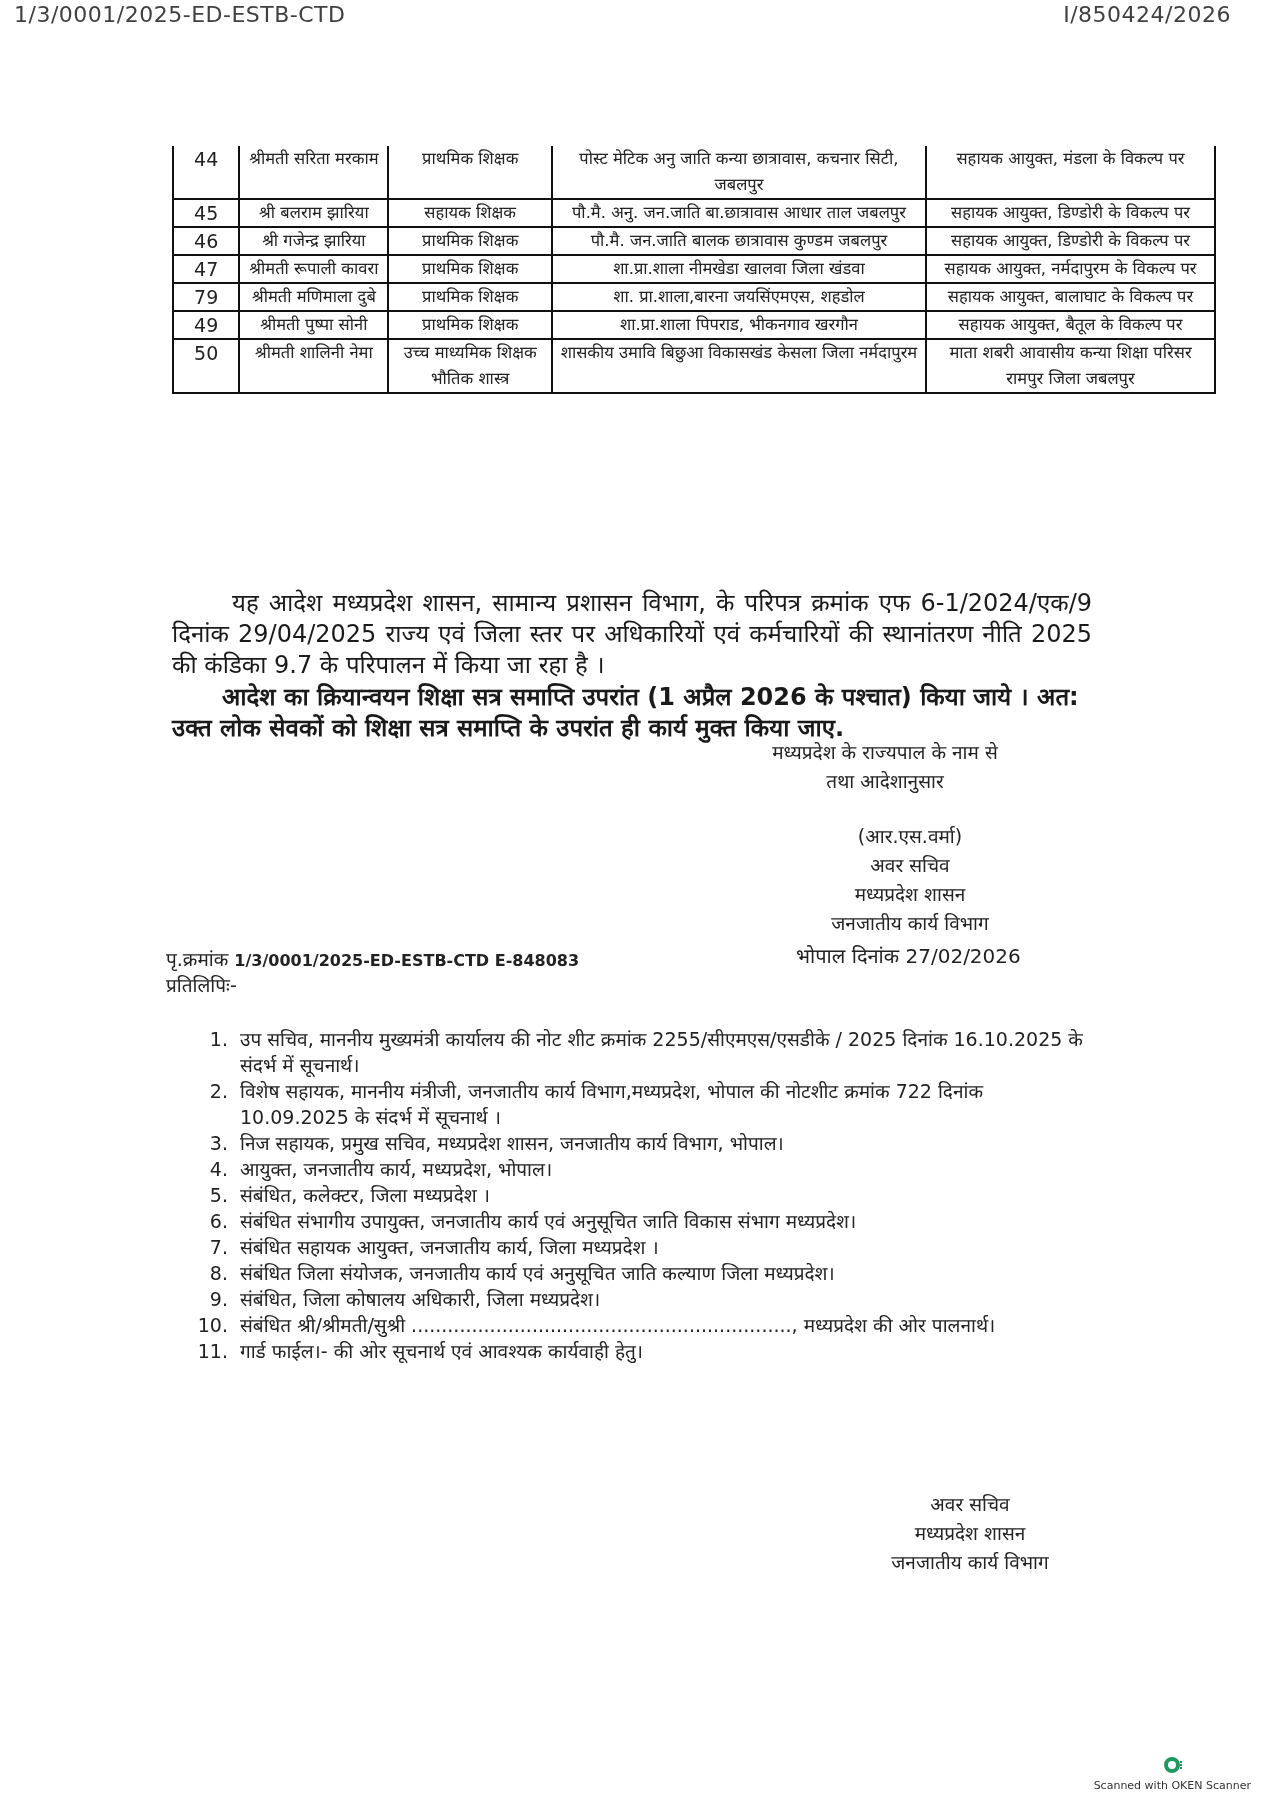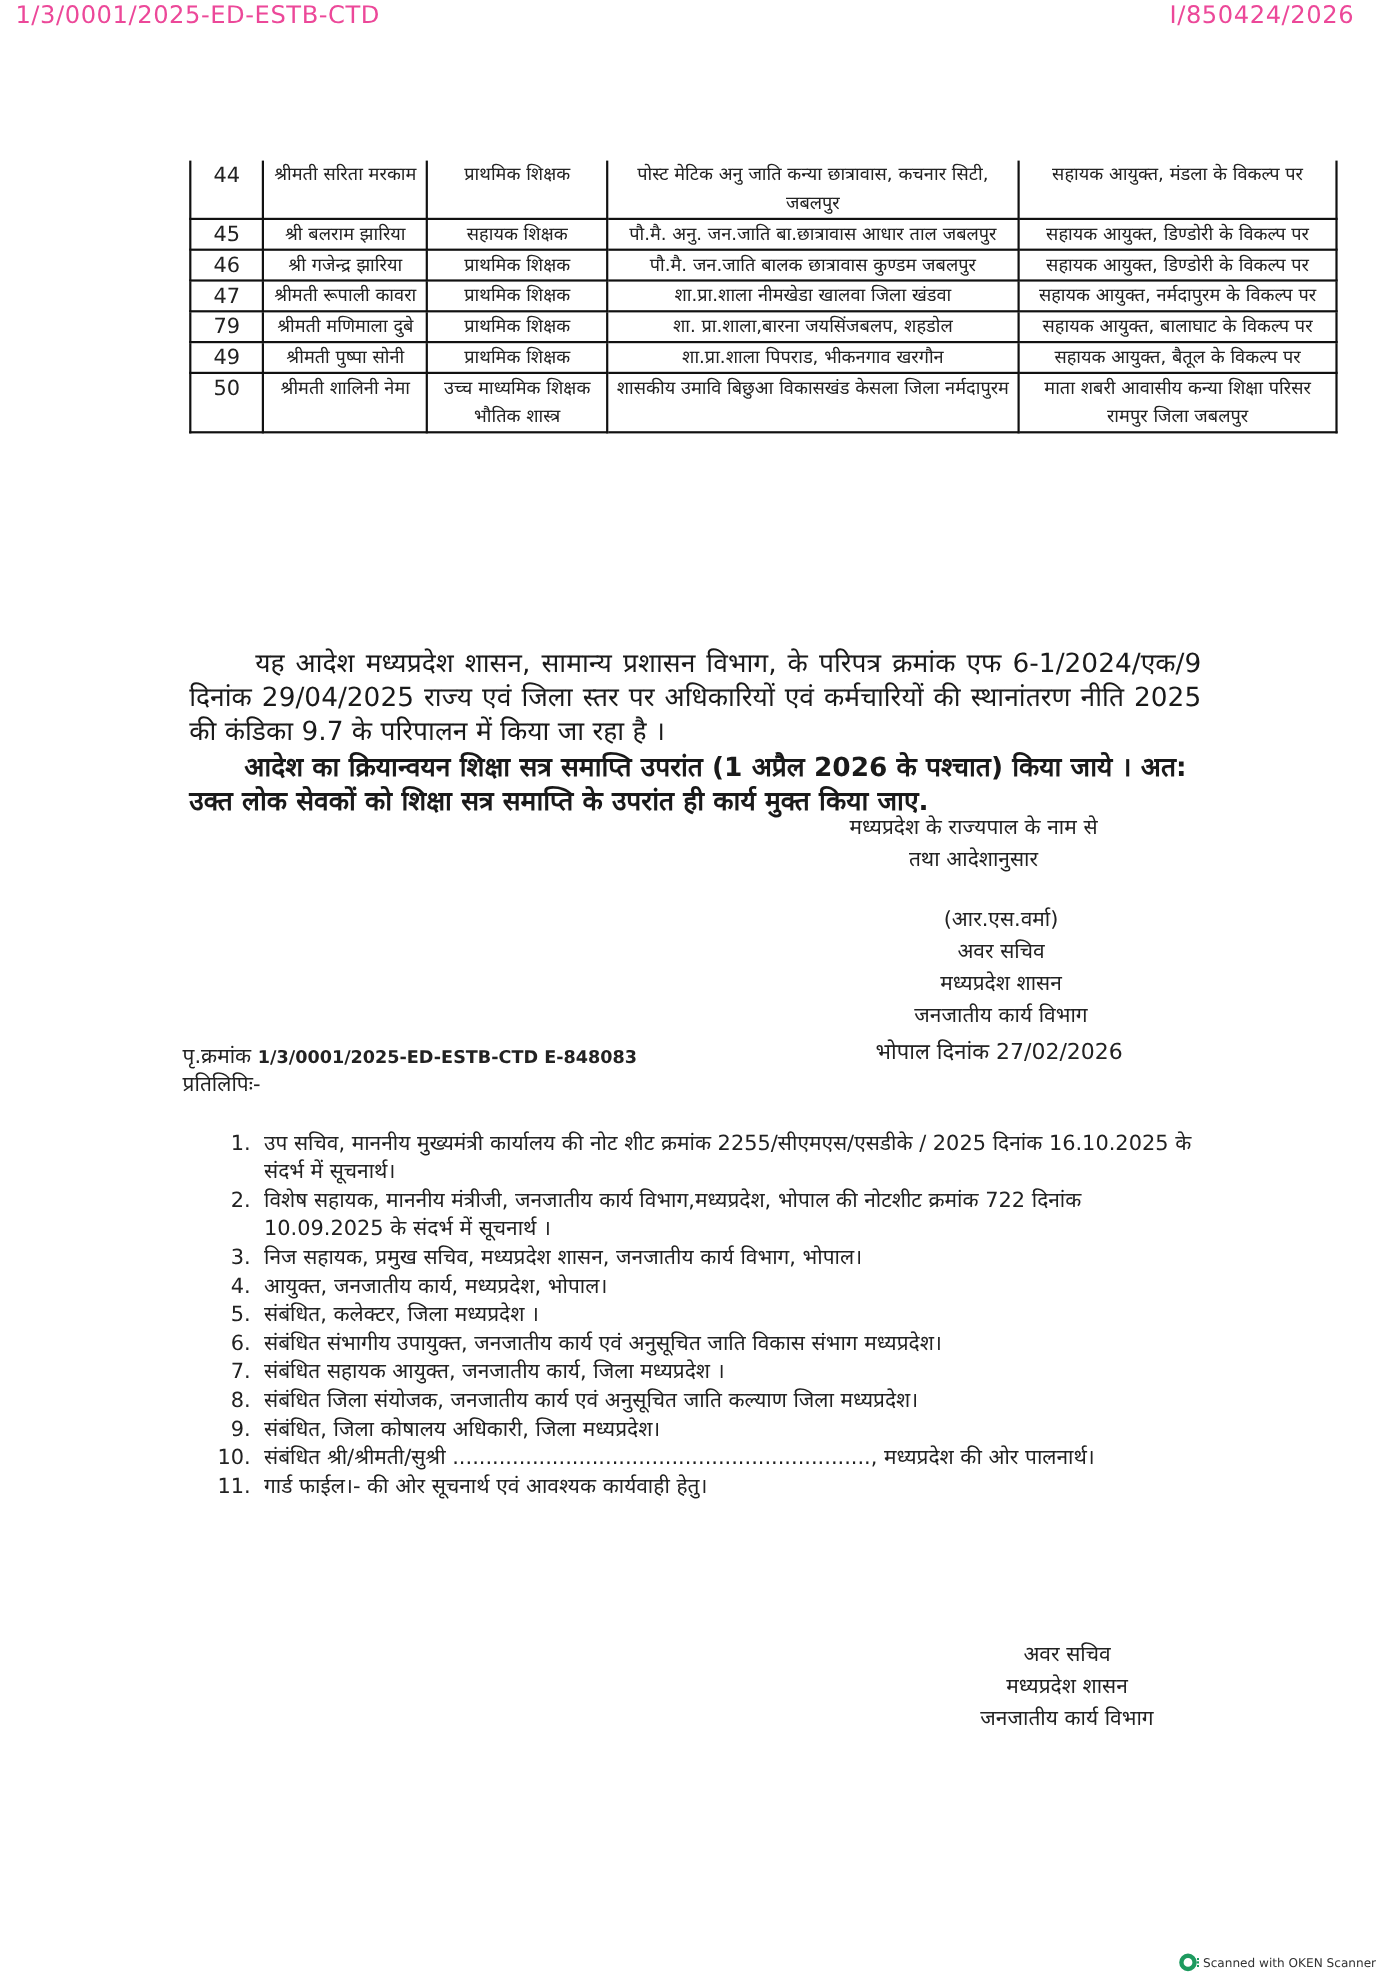--- a/index.html
+++ b/index.html
@@ -1,18 +1,18 @@
 <!DOCTYPE html>
 <html><head>
 <meta charset="utf-8">
 <style>
   html, body { margin:0; padding:0; background:#ffffff; }
   body { width:1271px; height:1798px; position:relative; overflow:hidden; color:#1a1a1a;
          font-family: "DejaVu Sans", sans-serif; }
-  .hdr { position:absolute; top:0; font-family:"DejaVu Sans", sans-serif; font-size:22px; color:#ec4899; letter-spacing:0.5px; }
+  .hdr { position:absolute; top:0; font-family:"DejaVu Sans", sans-serif; font-size:22px; color:#404040; letter-spacing:0.5px; }
   .hdr.left { left:14px; top:2px; }
   .hdr.right { right:40px; top:2px; }
 
   table.tbl { position:absolute; left:172px; top:146px; width:1044px; border-collapse:collapse;
               font-family:"DejaVu Sans", sans-serif; font-size:16.5px; line-height:26px; }
   table.tbl td { border:2px solid #111; text-align:center; vertical-align:top; padding:0 3px; color:#222; }
   table.tbl tr:first-child td { border-top:none; }
   td.c-no { width:48px; font-size:19px; }
   td.c-name { width:118px; }
   td.c-post { width:130px; }
@@ -29,21 +29,21 @@
   .ref { position:absolute; left:166px; top:946px; font-size:19px; color:#222; }
   .ref .num { font-weight:bold; font-size:16px; }
   .prati { position:absolute; left:166px; top:972px; font-size:19px; color:#222; }
   .bhopal { position:absolute; left:796px; top:942px; font-size:20px; color:#222; }
 
   ol.copies { position:absolute; left:192px; top:1026px; width:860px; margin:0; padding:0 0 0 42px;
               font-size:19px; line-height:26px; color:#222; }
   ol.copies li { padding-left:6px; }
 
   .foot { left:840px; top:1490px; width:260px; font-size:19px; line-height:29px; }
-  .scanner { position:absolute; right:20px; bottom:6px; font-size:11px; color:#333; display:flex; align-items:center; gap:6px; }
+  .scanner { position:absolute; right:20px; bottom:6px; font-size:11px; color:#333; display:flex; align-items:center; gap:6px;flex-direction:column; }
   .scan-logo { width:16px; height:16px; border-radius:50%; border:4px solid #1d9a5f; box-sizing:border-box; position:relative; }
   .scan-logo::after { content:""; position:absolute; right:-6px; top:0px; width:6px; height:8px; border-right:2px dotted #1d9a5f; }
 </style>
 </head>
 <body>
 
 <div class="hdr left">1/3/0001/2025-ED-ESTB-CTD</div>
 <div class="hdr right">I/850424/2026</div>
 
 <table class="tbl">
@@ -73,21 +73,21 @@
         <td class="c-no">47</td>
         <td class="c-name">श्रीमती रूपाली कावरा</td>
         <td class="c-post">प्राथमिक शिक्षक</td>
         <td class="c-from">शा.प्रा.शाला नीमखेडा खालवा जिला खंडवा</td>
         <td class="c-to">सहायक आयुक्त, नर्मदापुरम के विकल्प पर</td>
       </tr>
       <tr>
         <td class="c-no">79</td>
         <td class="c-name">श्रीमती मणिमाला दुबे</td>
         <td class="c-post">प्राथमिक शिक्षक</td>
-        <td class="c-from">शा. प्रा.शाला,बारना जयसिंजबलप, शहडोल</td>
+        <td class="c-from">शा. प्रा.शाला,बारना जयसिंएमएस, शहडोल</td>
         <td class="c-to">सहायक आयुक्त, बालाघाट के विकल्प पर</td>
       </tr>
       <tr>
         <td class="c-no">49</td>
         <td class="c-name">श्रीमती पुष्पा सोनी</td>
         <td class="c-post">प्राथमिक शिक्षक</td>
         <td class="c-from">शा.प्रा.शाला पिपराड, भीकनगाव खरगौन</td>
         <td class="c-to">सहायक आयुक्त, बैतूल के विकल्प पर</td>
       </tr>
       <tr>

